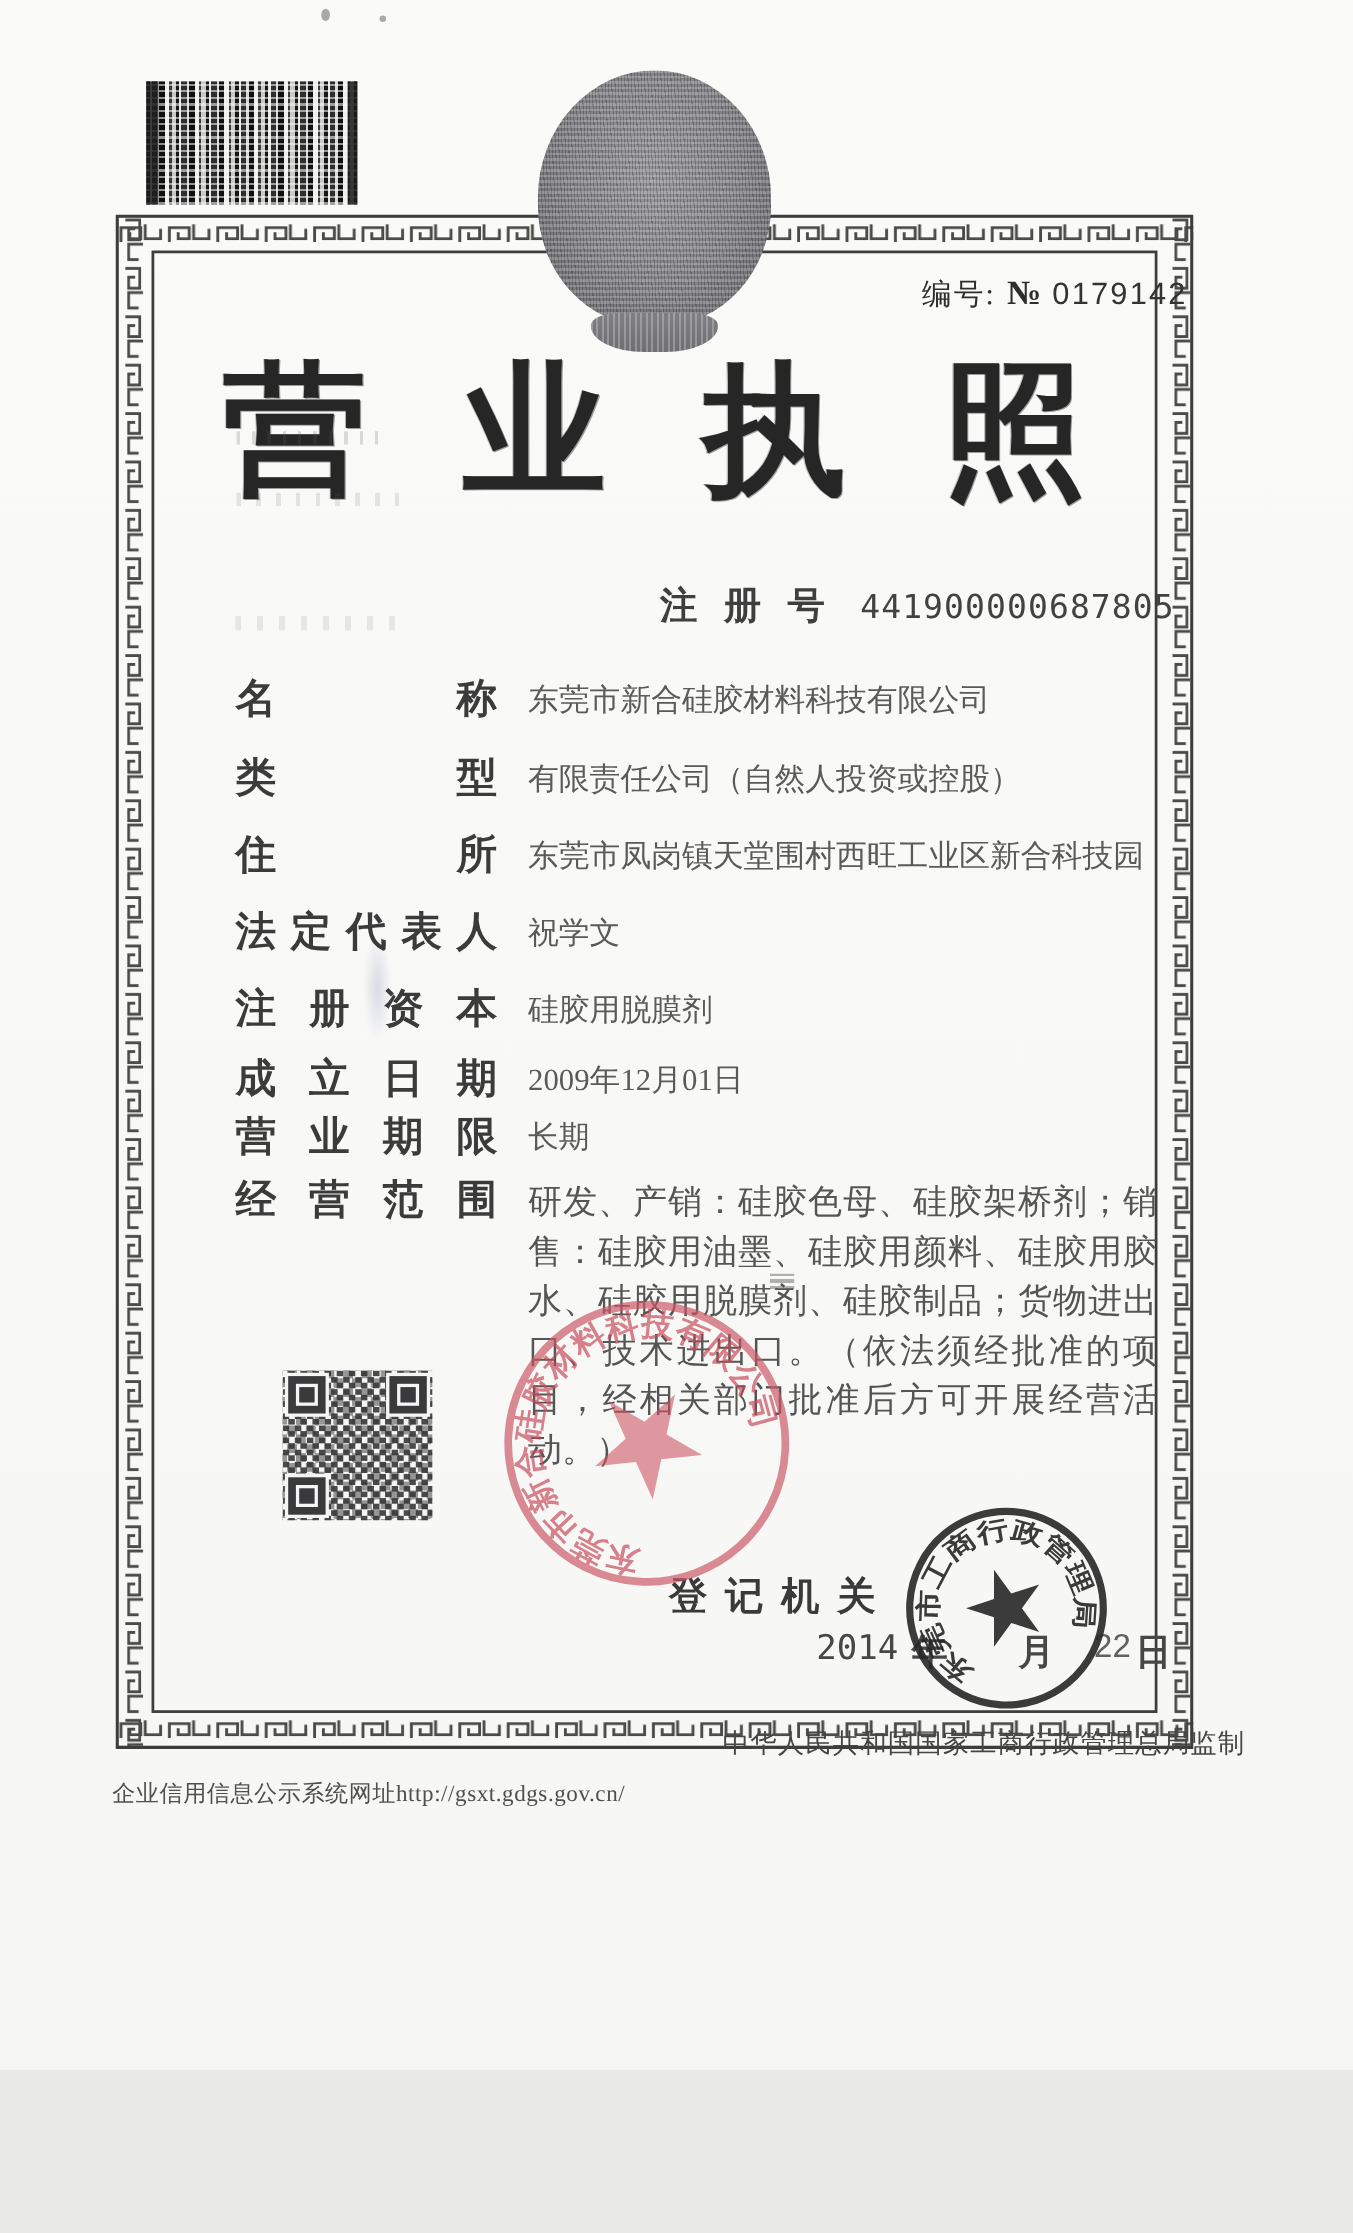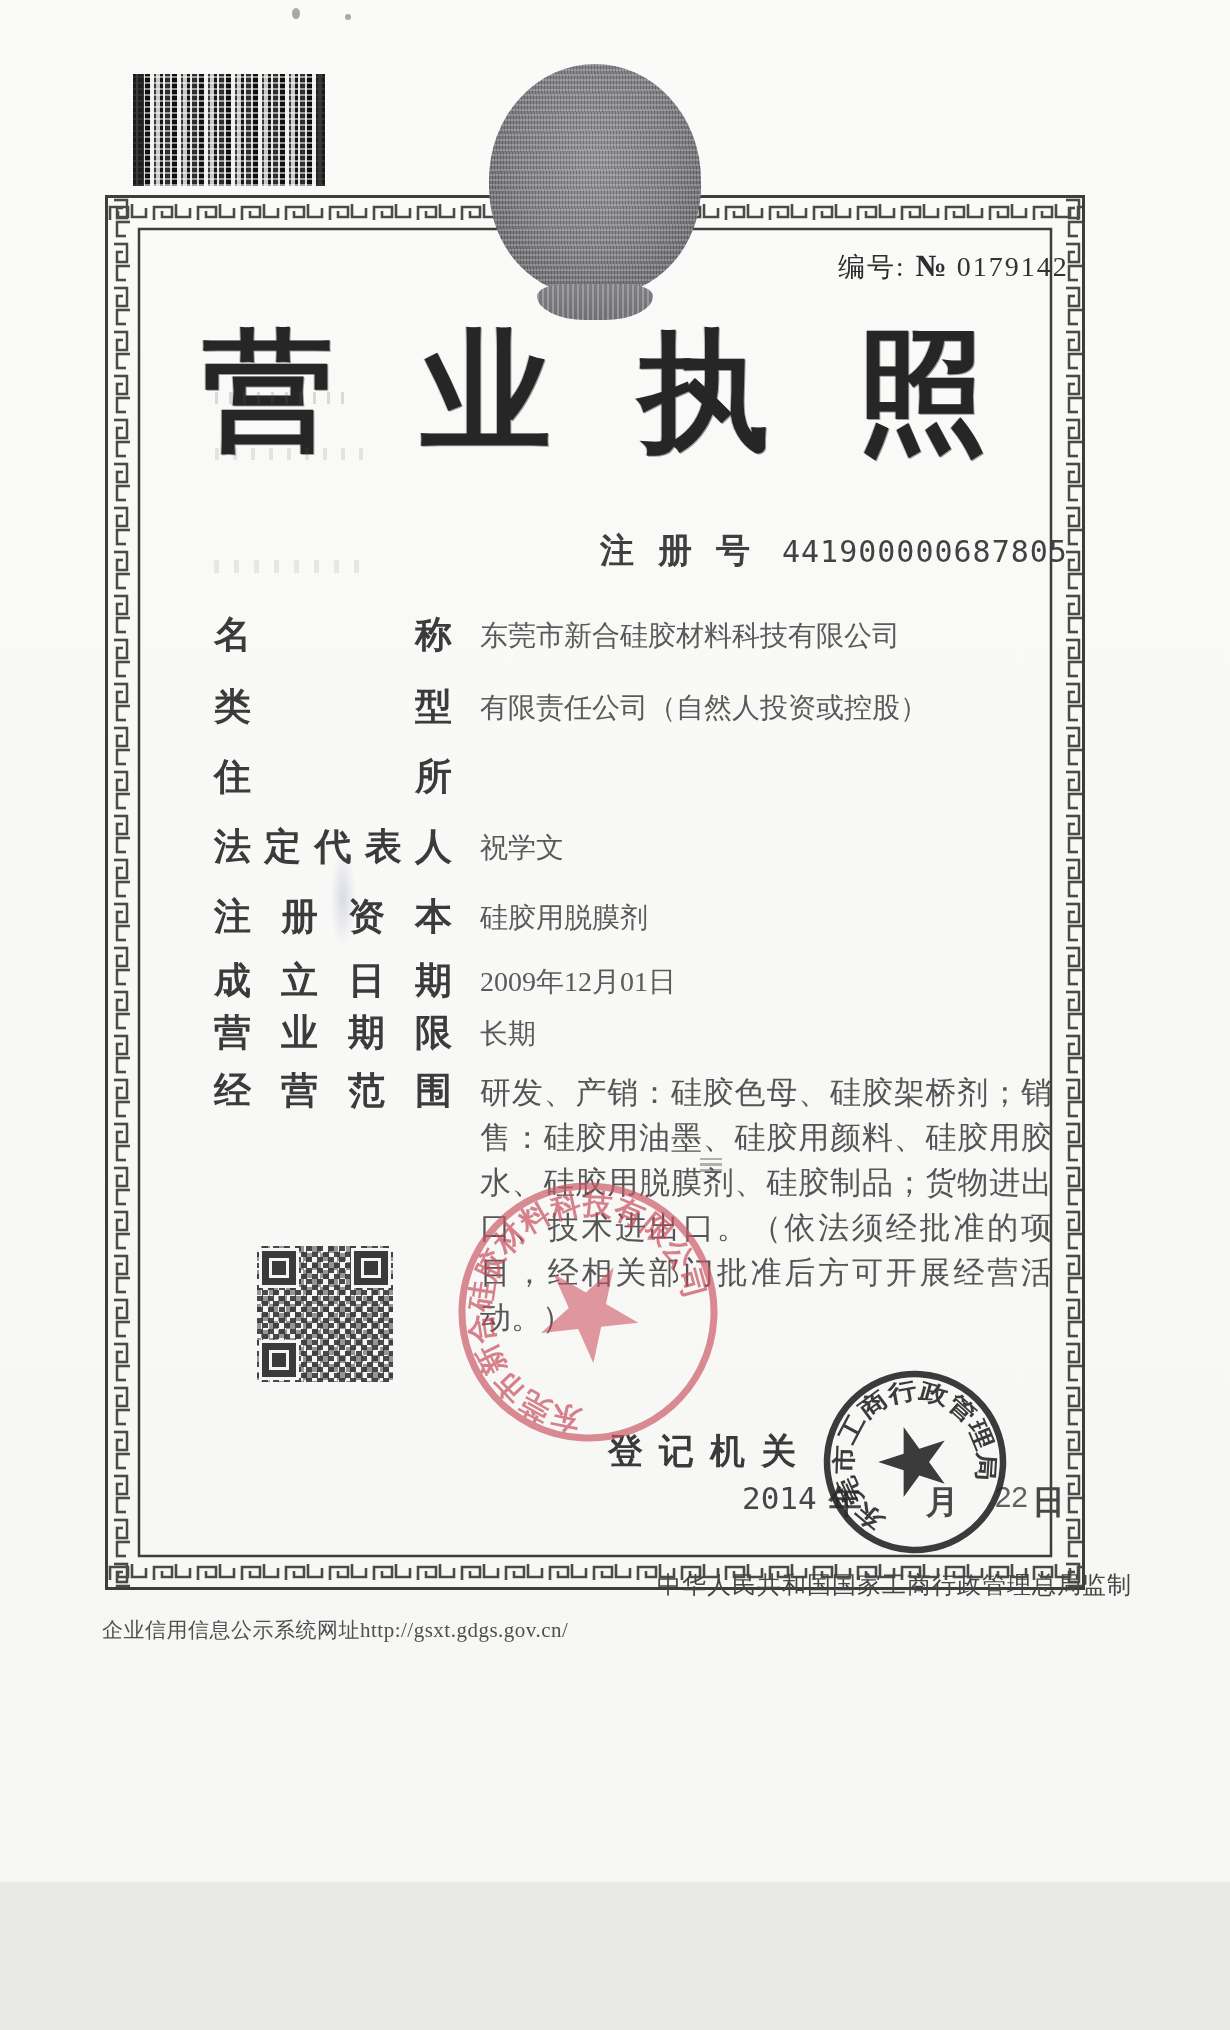--- a/index.html
+++ b/index.html
@@ -33,21 +33,21 @@
     background-image:
       repeating-linear-gradient(90deg, rgba(255,255,255,.25) 0 2px, transparent 2px 5px),
       linear-gradient(#808084,#6f6f73);
   }
   
   .frame{position:absolute;left:105px;top:195px;z-index:1;}
   
   .serial{position:absolute;left:838px;top:248px;display:flex;align-items:baseline;gap:10px;z-index:2;color:#2e2e2e;}
   .serial .lbl{font-size:27px;letter-spacing:2px;}
   .serial .sym{font-size:31px;font-weight:bold;}
-  .serial .num{font-size:28px;font-family:Liberation Serif, serif;letter-spacing:2px;color:#333;}
+  .serial .num{font-size:28px;font-family:Liberation Sans, sans-serif;letter-spacing:2px;color:#333;}
   
   .title{
     position:absolute;left:105px;top:318px;width:980px;box-sizing:border-box;
     text-align:center;padding-left:88px;letter-spacing:88px;
     font-family:Liberation Serif, serif;font-weight:900;font-size:130px;line-height:1.15;
     color:#262626;text-shadow:1px 1px 0 rgba(45,45,45,.45),-1px 0 0 rgba(45,45,45,.3);
     z-index:2;white-space:nowrap;
   }
   
   .regno{position:absolute;left:600px;top:528px;display:flex;align-items:baseline;z-index:2;}
@@ -164,20 +164,21 @@
         <span>类</span>
         <span>型</span>
       </div>
     <div class="value">有限责任公司（自然人投资或控股）</div>
   </div>
   <div class="row r2">
     <div class="label">
         <span>住</span>
         <span>所</span>
       </div>
+    <div class="value">东莞市凤岗镇天堂围村西旺工业区新合科技园</div>
   </div>
   <div class="row r3">
     <div class="label">
         <span>法</span>
         <span>定</span>
         <span>代</span>
         <span>表</span>
         <span>人</span>
       </div>
     <div class="value">祝学文</div>

